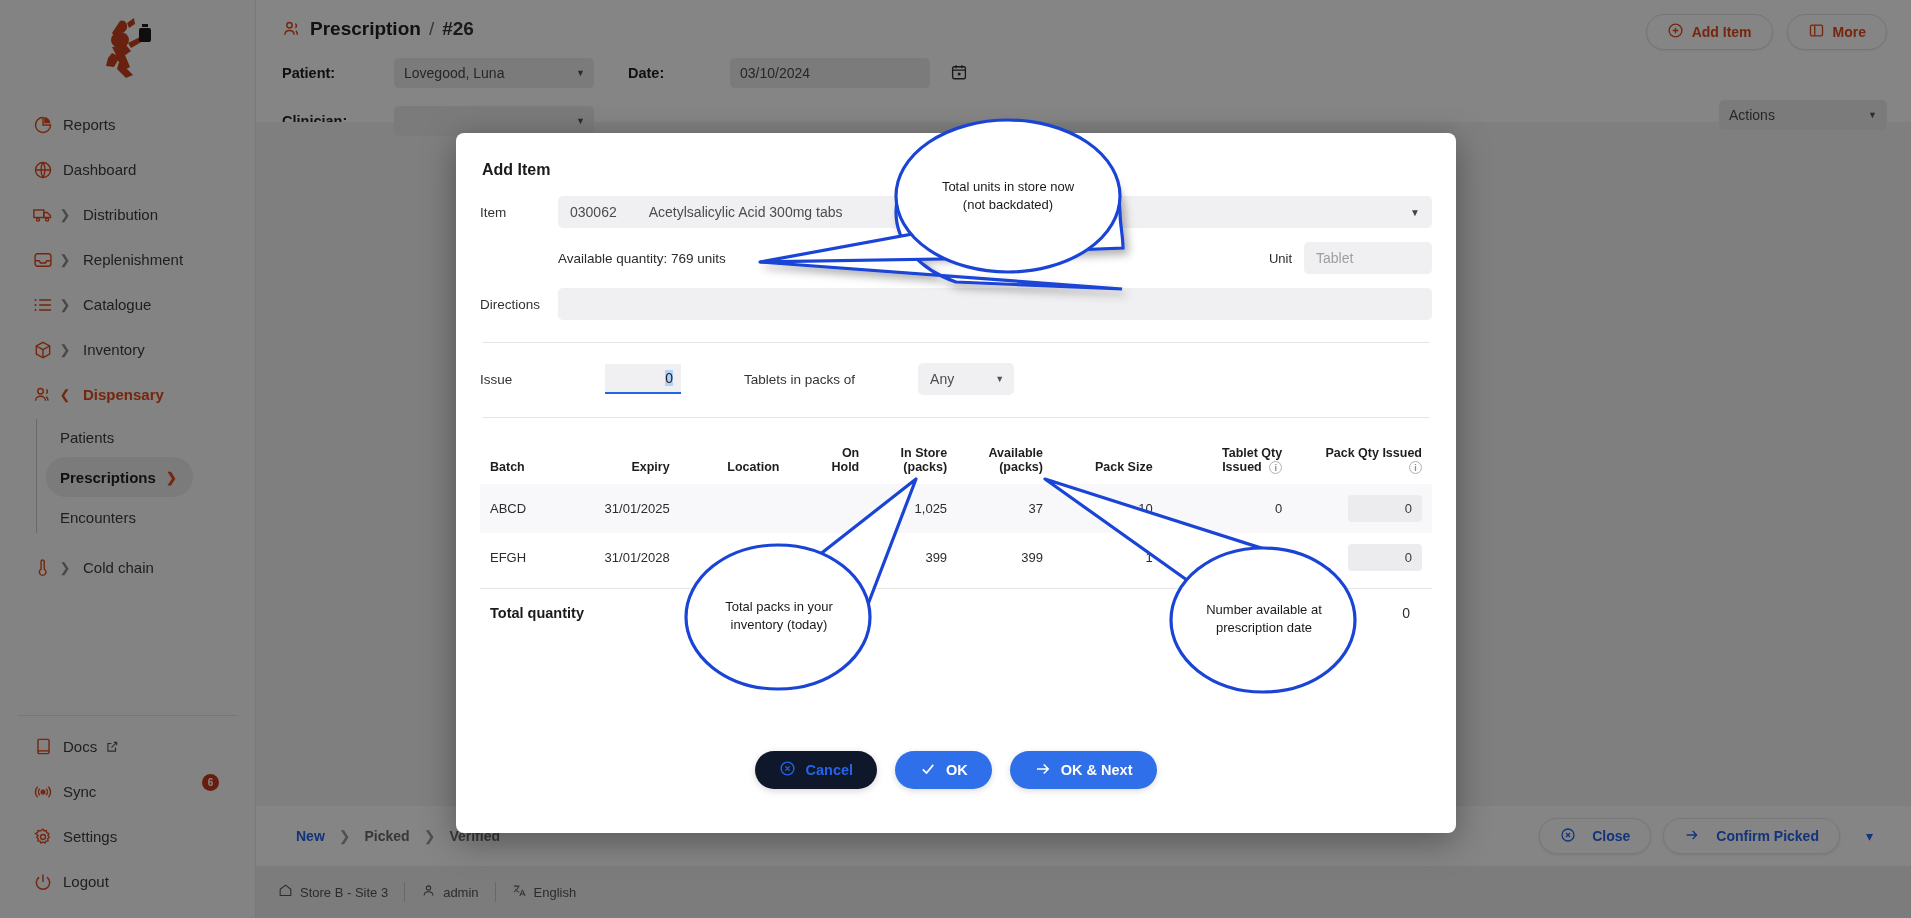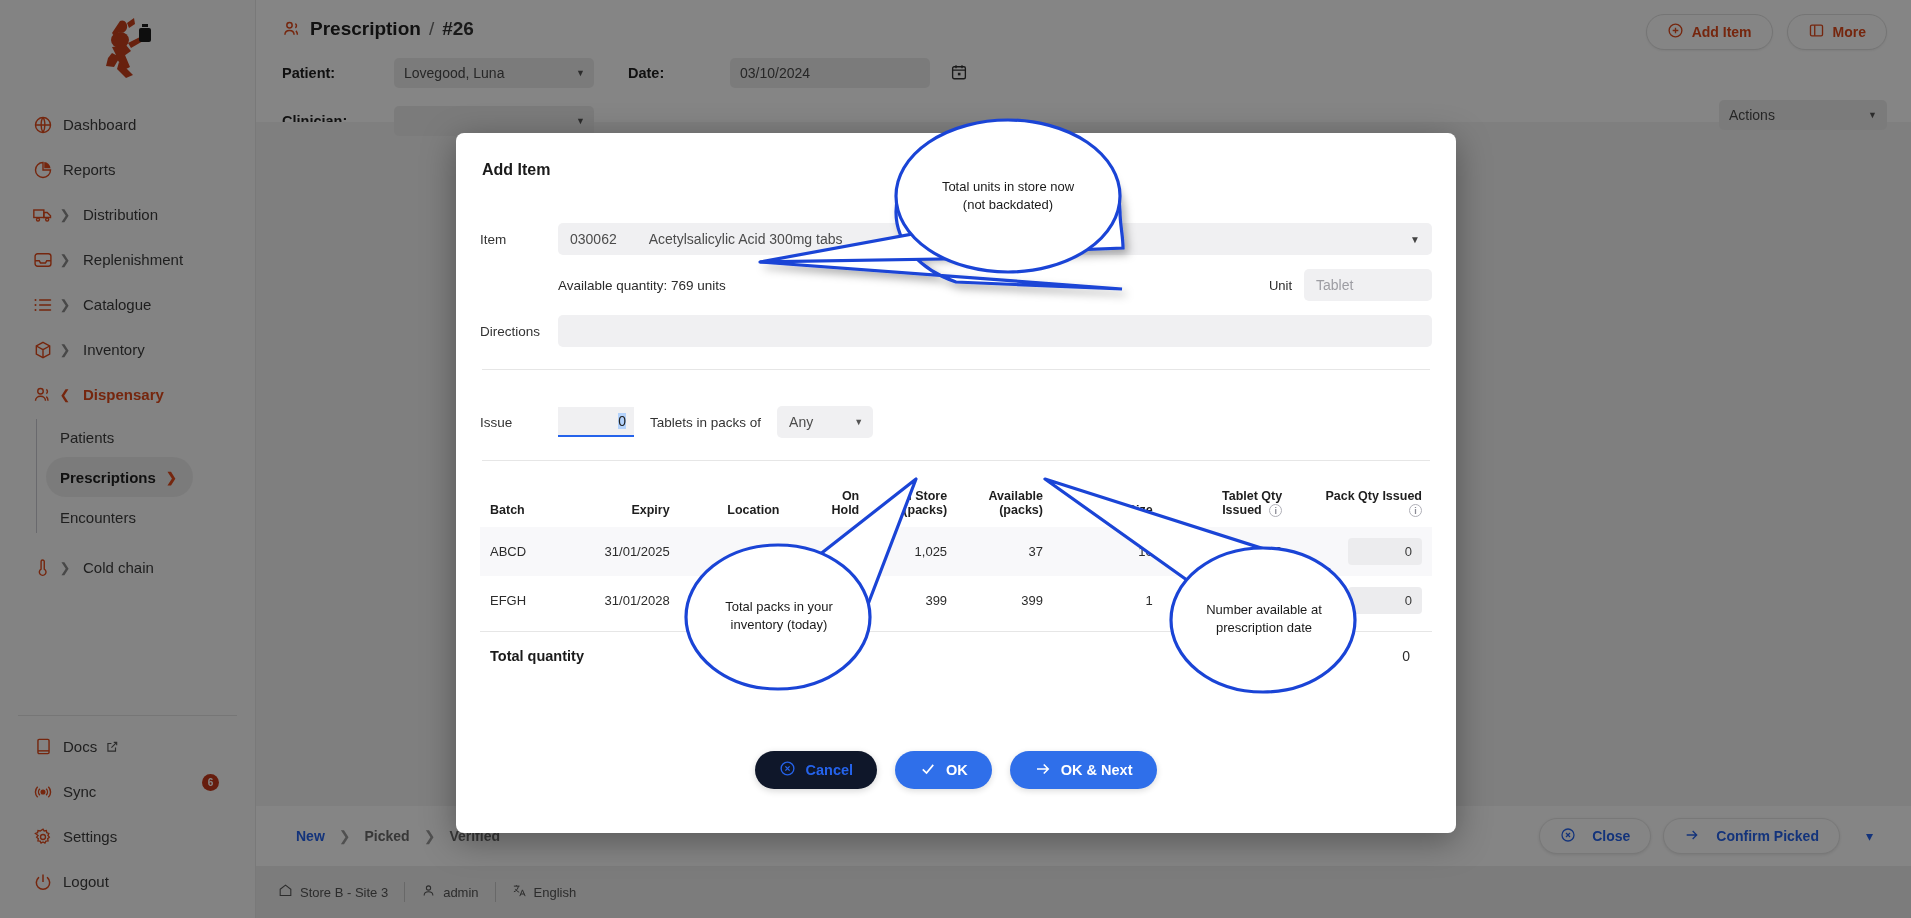--- a/index.html
+++ b/index.html
@@ -131,21 +131,21 @@
 
   
   .overlay{ position:absolute; inset:0; background:rgba(0,0,0,.48); }
   .modal{
     position:absolute; left:456px; top:133px; width:1000px; height:700px;
     background:#fff; border-radius:8px; box-shadow:0 8px 34px rgba(0,0,0,.35);
     padding:22px 24px;
   }
   .modal-title{ font-size:16px; font-weight:bold; color:#1b1b1b; margin:6px 2px 0 2px; }
 
-  .m-row{ display:flex; align-items:center; margin-top:44px; }
+  .m-row{ display:flex; align-items:center; margin-top:17px; }
   .m-lab{ width:78px; font-size:13.5px; color:#333; }
   .m-field{
     flex:1; height:32px; background:#f0f0f2; border-radius:5px;
     display:flex; align-items:center; padding:0 12px; position:relative;
     font-size:14px; color:#4c4c4c;
   }
   .m-field .code{ margin-right:32px; }
   .m-field .car{ position:absolute; right:12px; font-size:10px; color:#444; }
 
   .avail-row{ display:flex; align-items:center; margin-top:14px; }
@@ -153,21 +153,21 @@
   .unit-lab{ margin-left:auto; font-size:13px; color:#2b2b2b; padding-right:12px; }
   .unit-field{
     width:128px; height:32px; background:#f0f0f2; border-radius:5px;
     display:flex; align-items:center; padding:0 12px;
     font-size:14px; color:#9d9da3;
   }
 
   .dir-row{ display:flex; align-items:center; margin-top:14px; }
   .hr{ height:1px; background:#e6e6e6; margin:22px 2px 0 2px; }
 
-  .issue-row{ display:flex; align-items:center; margin-top:36px; }
+  .issue-row{ display:flex; align-items:center; margin-top:20px;gap:47px; }
   .issue-lab{ width:78px; font-size:13.5px; color:#333; }
   .issue-input{
     width:76px; height:30px; background:#f0f0f2;
     border-bottom:2px solid #2563eb;
     display:flex; align-items:center; justify-content:flex-end;
     padding:0 8px; font-size:14px; color:#222;
   }
   .issue-input .sel{ background:#b3d2fb; }
   .issue-mid{ margin-left:16px; font-size:13.5px; color:#333; }
   .packs-sel{
@@ -246,35 +246,35 @@
           <rect x="42" y="7" width="6" height="3"></rect>
         </g>
       </svg>
     </div>
 
     <div class="nav">
 
       <div class="nav-item">
         <span class="ic">
           <svg width="20" height="20" viewBox="0 0 24 24" fill="none" stroke="currentColor" stroke-width="1.7">
+            <path d="M12 3a9 9 0 109 9h-9z"></path>
+              <path d="M13.5 2.5A8 8 0 0121 10h-7.5z" fill="currentColor" stroke="none"></path>
+          </svg>
+        </span>
+        <span class="lbl">Reports</span>
+      </div>
+
+      <div class="nav-item">
+        <span class="ic">
+          <svg width="20" height="20" viewBox="0 0 24 24" fill="none" stroke="currentColor" stroke-width="1.7">
             <circle cx="12" cy="12" r="9"></circle>
               <path d="M3 12h18M12 3c3 3.5 3 14 0 18M12 3c-3 3.5-3 14 0 18"></path>
           </svg>
         </span>
         <span class="lbl">Dashboard</span>
-      </div>
-
-      <div class="nav-item">
-        <span class="ic">
-          <svg width="20" height="20" viewBox="0 0 24 24" fill="none" stroke="currentColor" stroke-width="1.7">
-            <path d="M12 3a9 9 0 109 9h-9z"></path>
-              <path d="M13.5 2.5A8 8 0 0121 10h-7.5z" fill="currentColor" stroke="none"></path>
-          </svg>
-        </span>
-        <span class="lbl">Reports</span>
       </div>
 
       <div class="nav-item">
         <span class="ic">
           <svg width="20" height="20" viewBox="0 0 24 24" fill="none" stroke="currentColor" stroke-width="1.7">
             <rect x="1" y="6" width="12" height="9"></rect>
               <path d="M13 9h4l4 4v2h-8z"></path>
             <circle cx="6" cy="17.5" r="1.8"></circle>
               <circle cx="17" cy="17.5" r="1.8"></circle>
           </svg>

